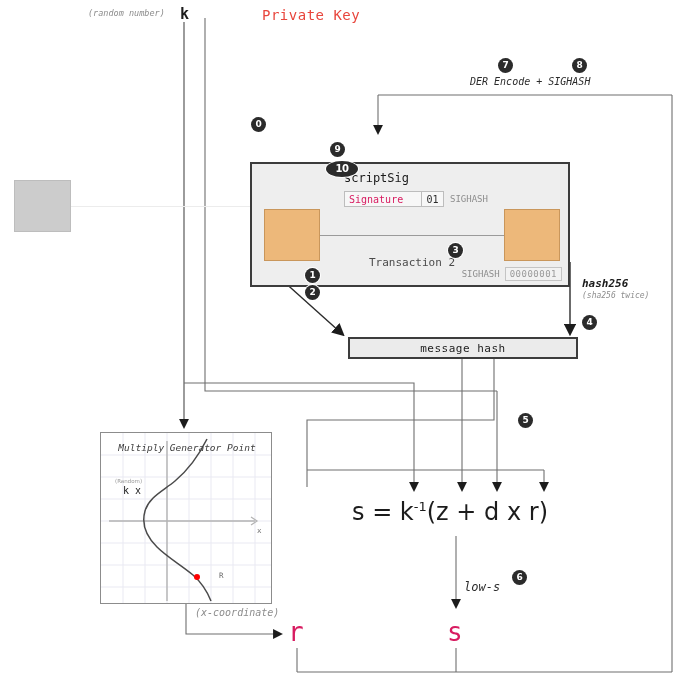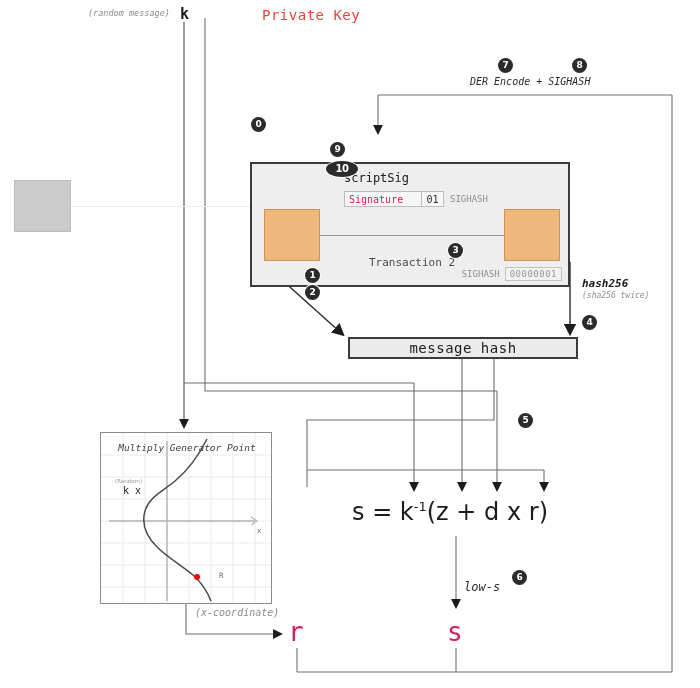--- a/index.html
+++ b/index.html
@@ -63,21 +63,21 @@
 
   
   #prev-out-box{left:14px;top:180px;width:57px;height:52px;background:#cccccc;border:1px solid #bdbdbd;box-sizing:border-box;}
   #prev-out-wire{left:71px;top:206px;width:179px;height:1px;background:#ececec;}
 
   
   #msg-hash-box{
     left:348px;top:337px;width:230px;height:22px;background:#ebebeb;
     border:2px solid #3c3c3c;box-sizing:border-box;
     display:flex;align-items:center;justify-content:center;
-    font-size:14px;color:#1c1c1c;letter-spacing:0.5px;
+    font-size:11px;color:#1c1c1c;letter-spacing:0.5px;
   }
 
   
   #note{left:322px;top:268px;width:260px;font-size:8.5px;line-height:13px;color:#9a9a9a;}
 
   
   #curve-box{left:100px;top:432px;width:172px;height:172px;background:#ffffff;border:1px solid #8c8c8c;box-sizing:border-box;}
   #curve-title{position:absolute;left:0;top:9px;width:172px;text-align:center;font-size:9.5px;color:#3d3d3d;}
   #kx-random{position:absolute;left:14px;top:45px;font-size:5.5px;color:#9a9a9a;font-family:"DejaVu Sans",sans-serif;}
   #kx-label{position:absolute;left:22px;top:52px;font-size:10px;color:#1c1c1c;}
@@ -149,21 +149,21 @@
 
     <path d="M186,604 L186,634 L278,634" marker-end="url(#arrow)"></path>
 
     <path d="M456,536 L456,560 L456,604" marker-end="url(#arrow)"></path>
   </g>
 </svg>
 
 <div class="abs" id="prev-out-box"></div>
 <div class="abs" id="prev-out-wire"></div>
 
-<div class="abs mono ital" id="random-number">(random message)</div>
+<div class="abs mono ital" id="random-number">(random number)</div>
 
 <div class="abs mono" id="k-letter">k</div>
 
 <div class="abs mono" id="private-key">Private Key</div>
 
 <div class="abs mono ital" id="der-encode">DER Encode + SIGHASH</div>
 
 <div class="badge" style="left:498px;top:58px;">7</div>
 <div class="badge" style="left:572px;top:58px;">8</div>
 

